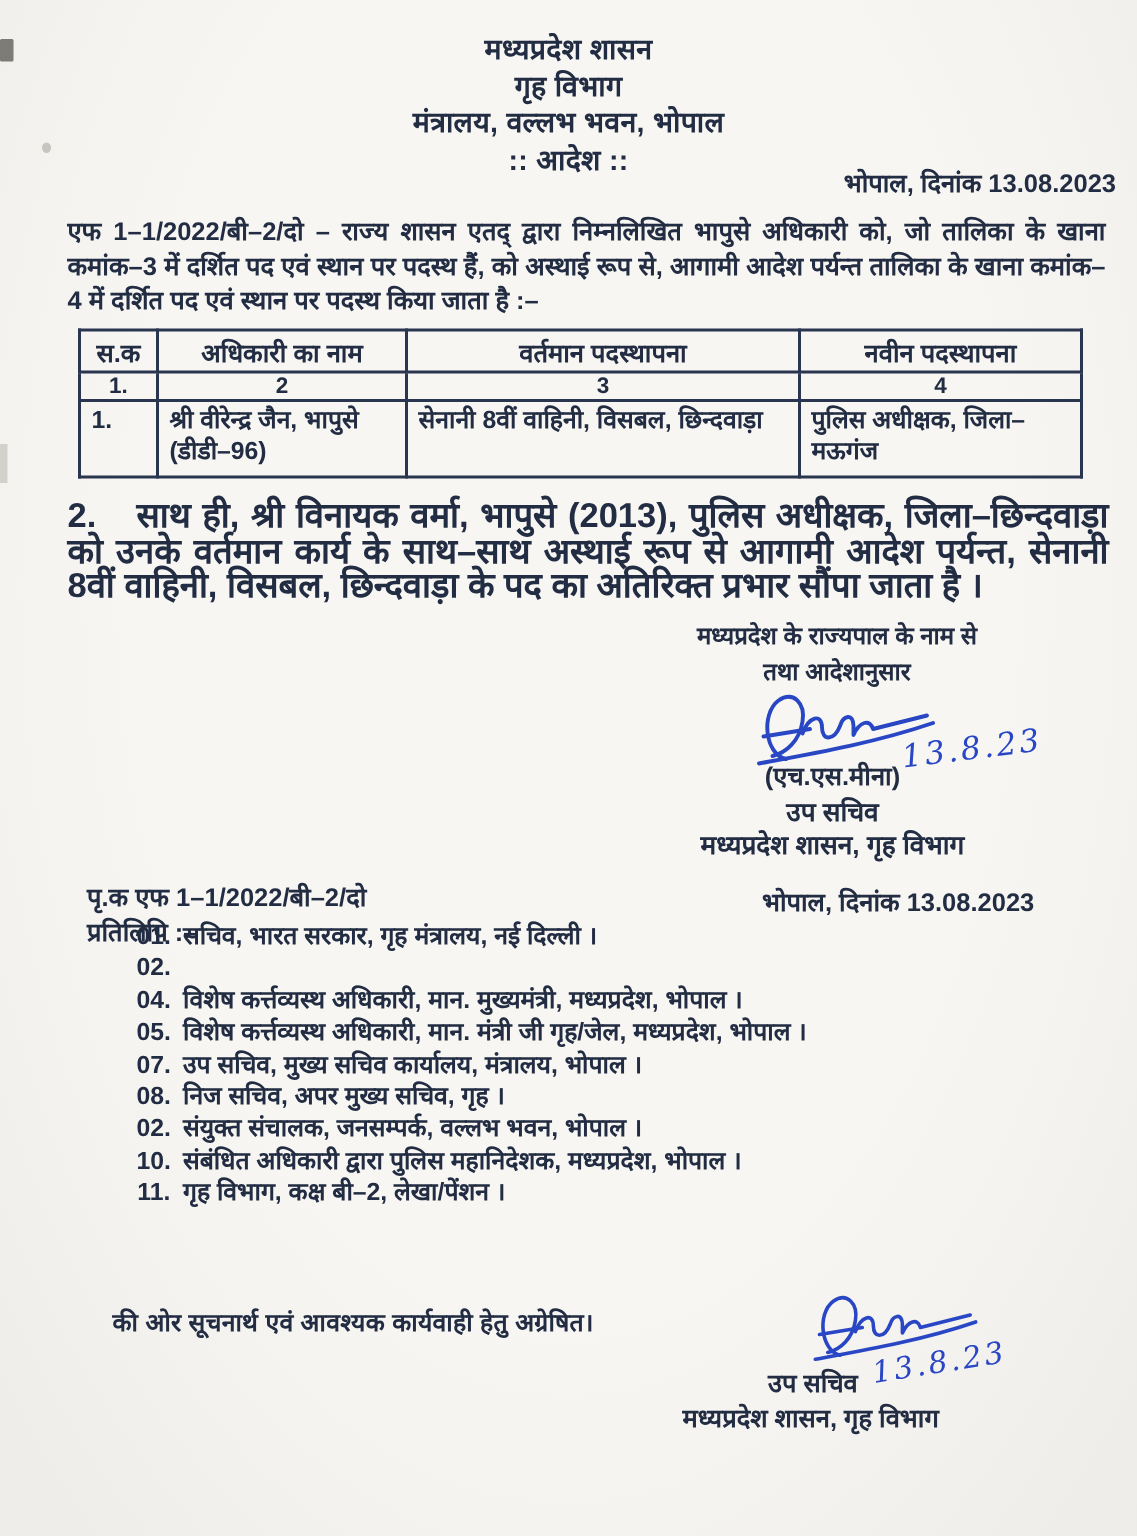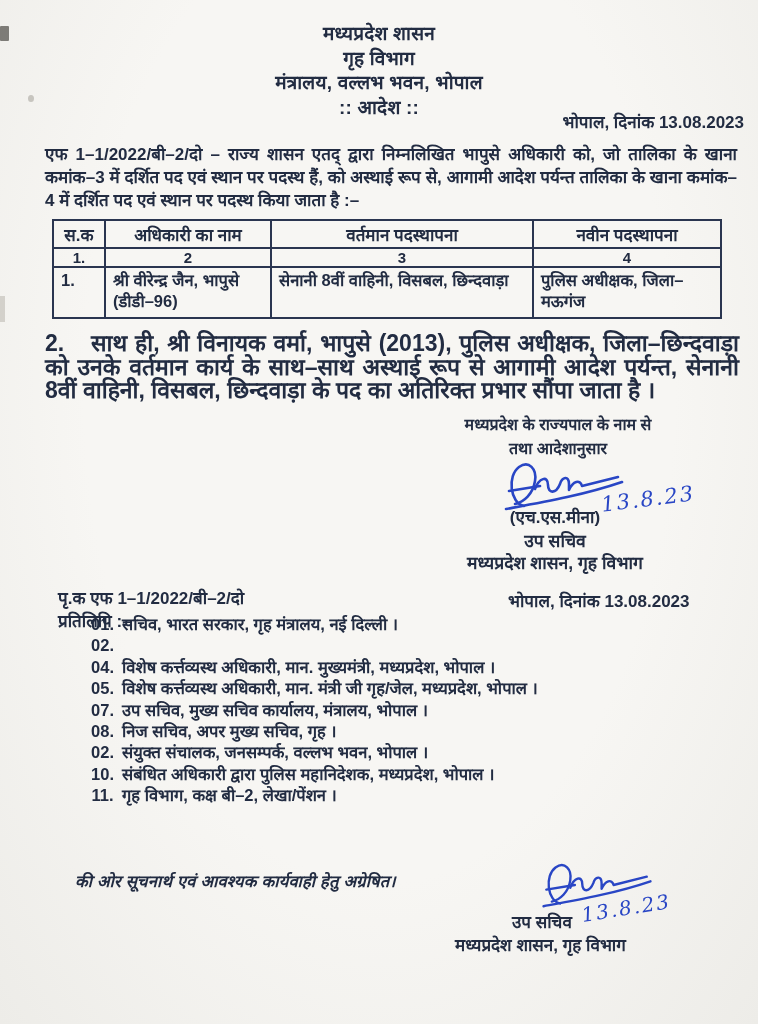--- a/index.html
+++ b/index.html
@@ -69,21 +69,21 @@
   .sig-org-1{position:absolute;top:550px;left:410px;width:290px;text-align:center;font-size:17.5px;}
 
   .endorse-ref{position:absolute;top:586px;left:58px;font-size:17px;}
   .dateline-2{position:absolute;top:589px;left:508px;font-size:17px;}
   .copies-label{position:absolute;top:609px;left:58px;font-size:17px;}
   .copy-list{position:absolute;top:614px;left:83px;width:650px;text-align:center;}
   .copy-item{display:flex;font-size:16.5px;line-height:21.4px;}
   .copy-item .num{width:39px;flex:0 0 39px;}
   .forward-note{
     position:absolute;top:869px;left:75px;font-size:16.5px;
-    font-style:italic;letter-spacing:.2px;text-align:center;
+    letter-spacing:.2px;text-align:center;
   }
   .sig-svg-2{position:absolute;top:860px;left:538px;width:118px;height:50px;}
   .sig-date-2{
     position:absolute;top:896px;left:581px;
     color:var(--blue);font-size:20px;font-weight:400;
     transform:rotate(-9deg);letter-spacing:2px;
     font-family:"DejaVu Serif","Liberation Serif",serif;font-style:italic;
   }
   .sig-desig-2{position:absolute;top:910px;left:512px;font-size:17px;}
   .sig-org-2{position:absolute;top:933px;left:455px;font-size:17px;}

